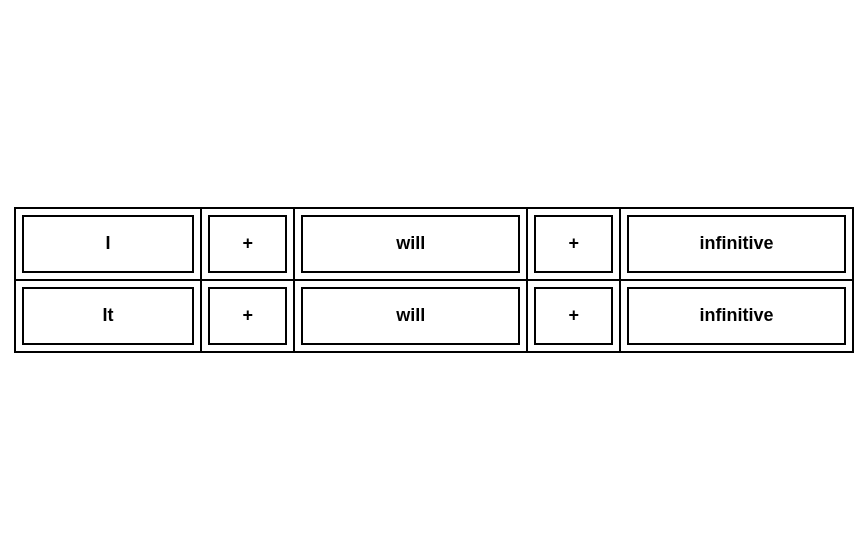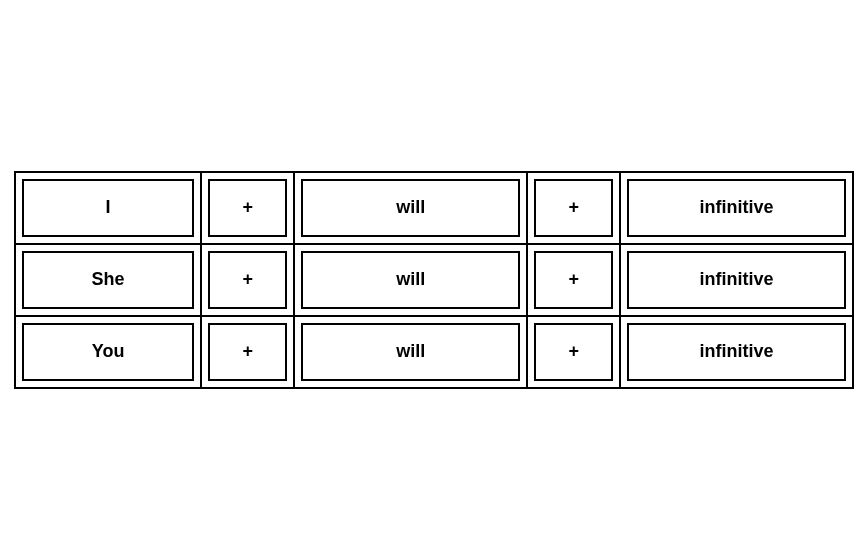--- a/index.html
+++ b/index.html
@@ -84,38 +84,21 @@
         </td>
         <td class="cell-plus">
           <div class="inner-box">+</div>
         </td>
         <td class="cell-infinitive">
           <div class="inner-box">infinitive</div>
         </td>
       </tr>
       <tr>
         <td class="cell-subject">
-          <div class="inner-box">She</div>
-        </td>
-        <td class="cell-plus">
-          <div class="inner-box">+</div>
-        </td>
-        <td class="cell-will">
-          <div class="inner-box">will</div>
-        </td>
-        <td class="cell-plus">
-          <div class="inner-box">+</div>
-        </td>
-        <td class="cell-infinitive">
-          <div class="inner-box">infinitive</div>
-        </td>
-      </tr>
-      <tr>
-        <td class="cell-subject">
-          <div class="inner-box">You</div>
+          <div class="inner-box">It</div>
         </td>
         <td class="cell-plus">
           <div class="inner-box">+</div>
         </td>
         <td class="cell-will">
           <div class="inner-box">will</div>
         </td>
         <td class="cell-plus">
           <div class="inner-box">+</div>
         </td>

